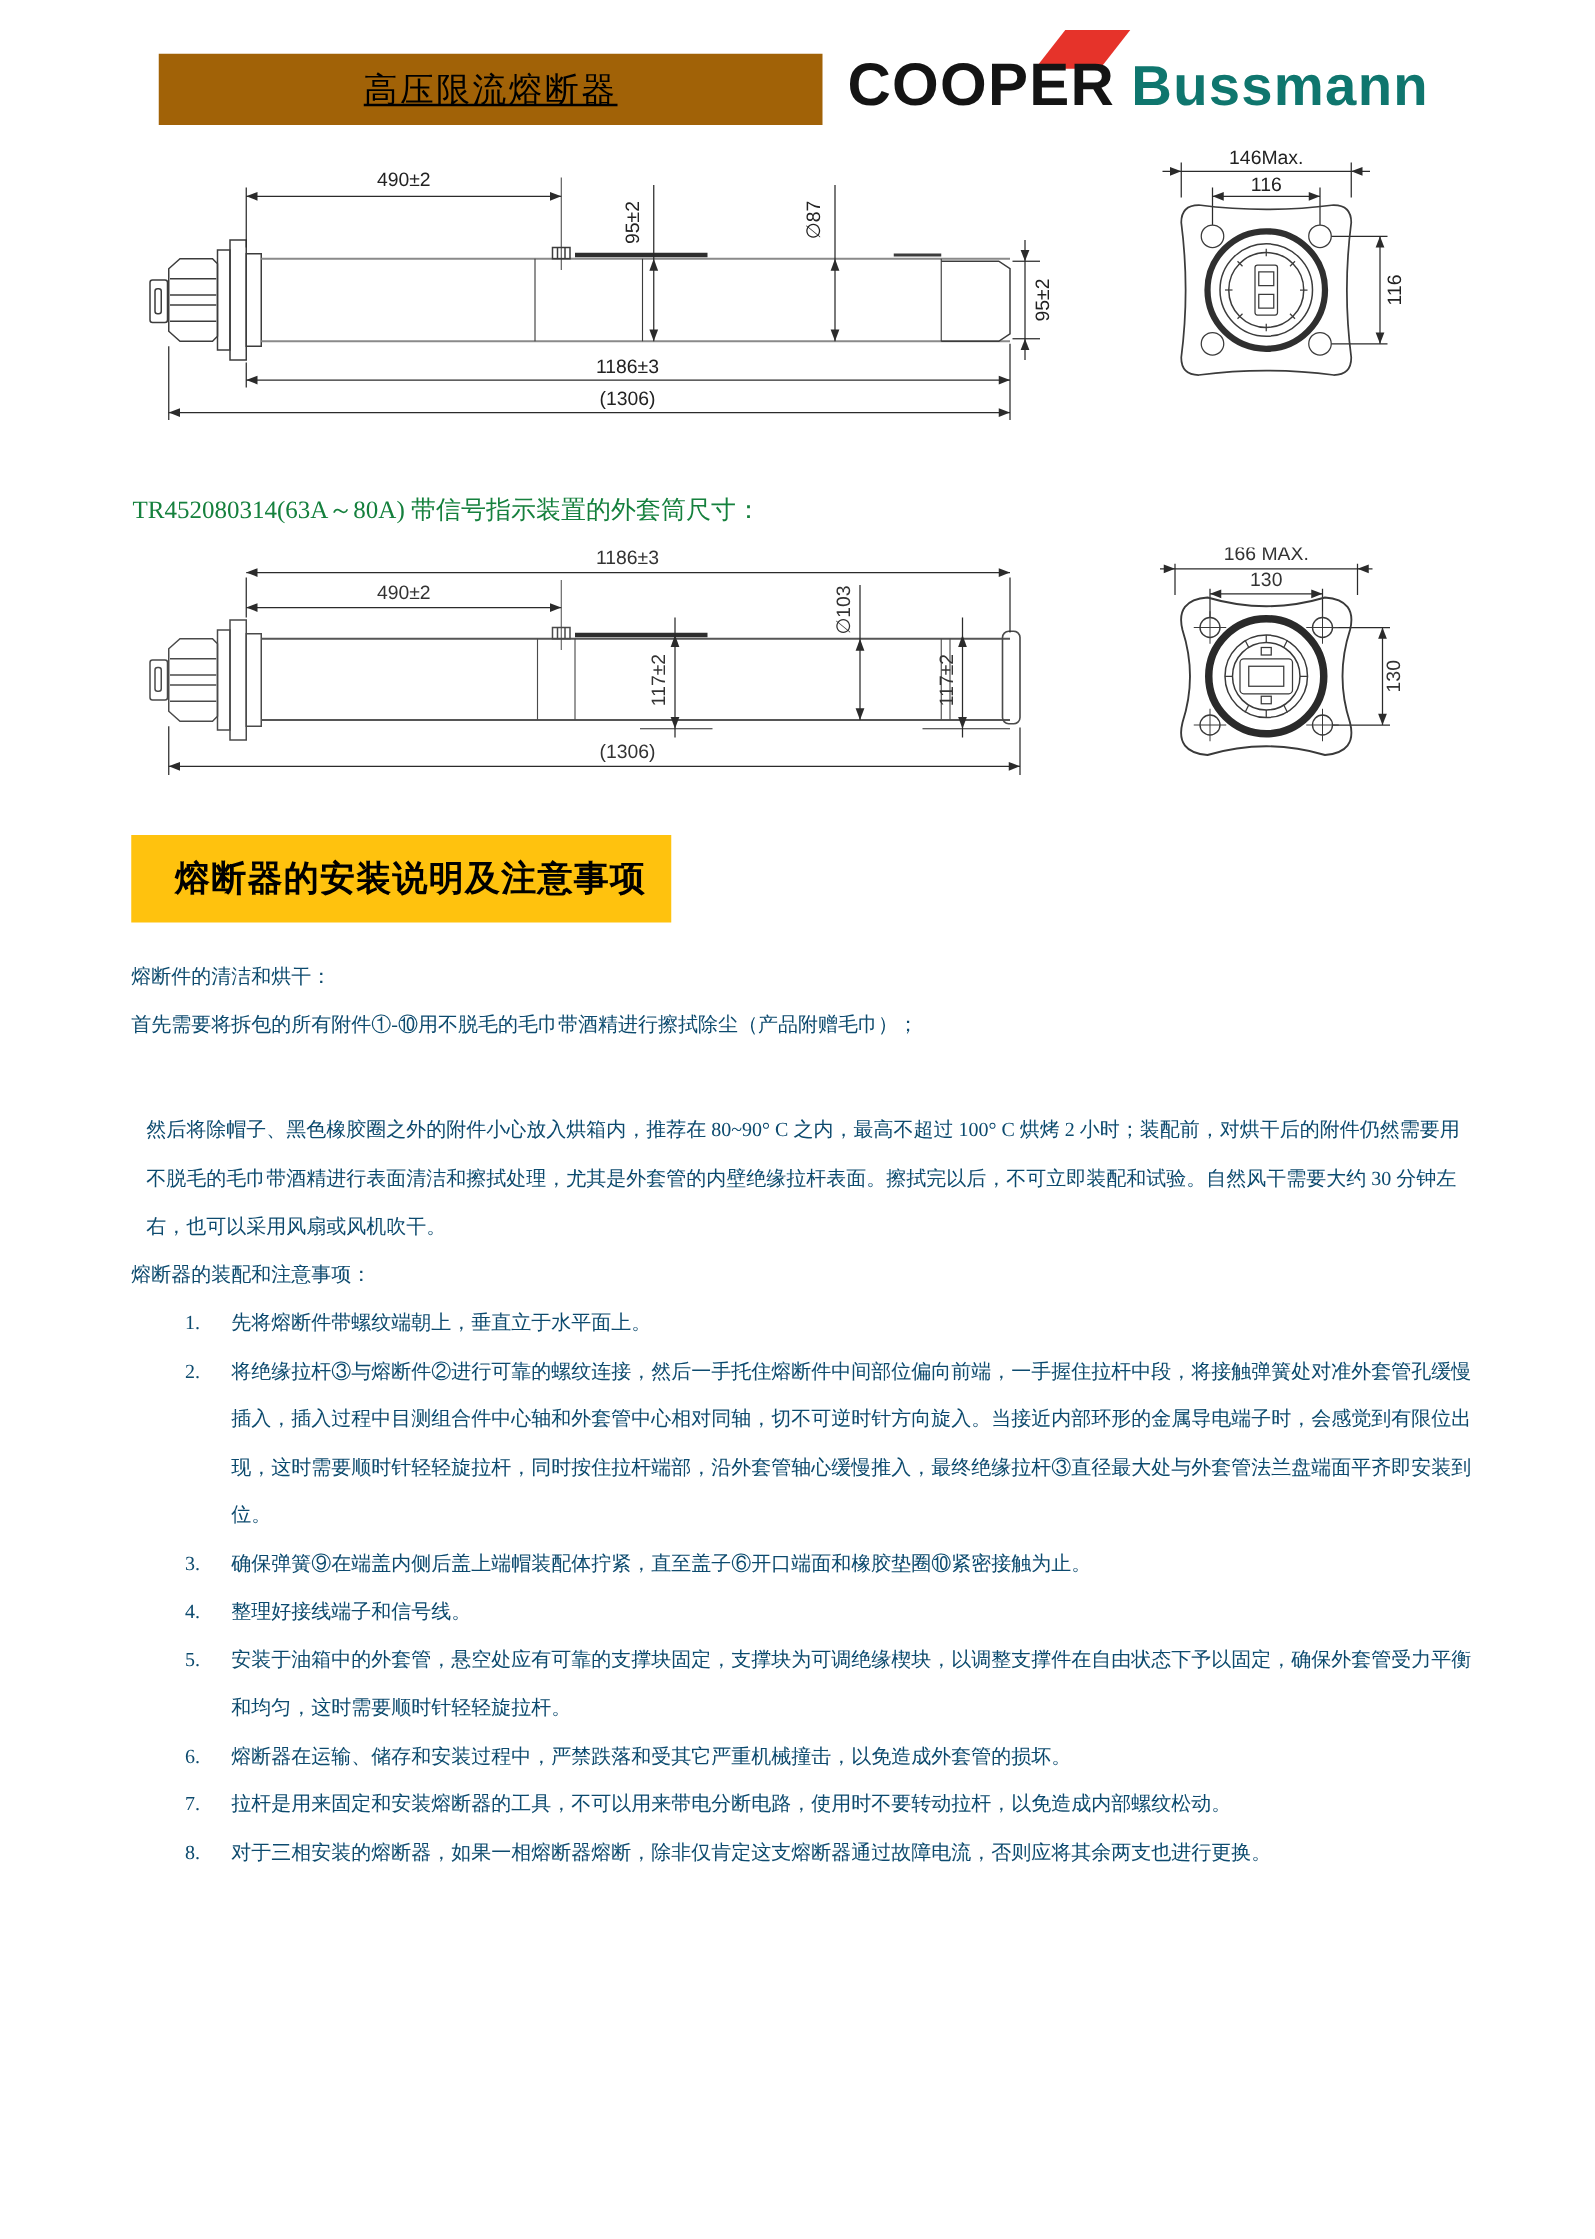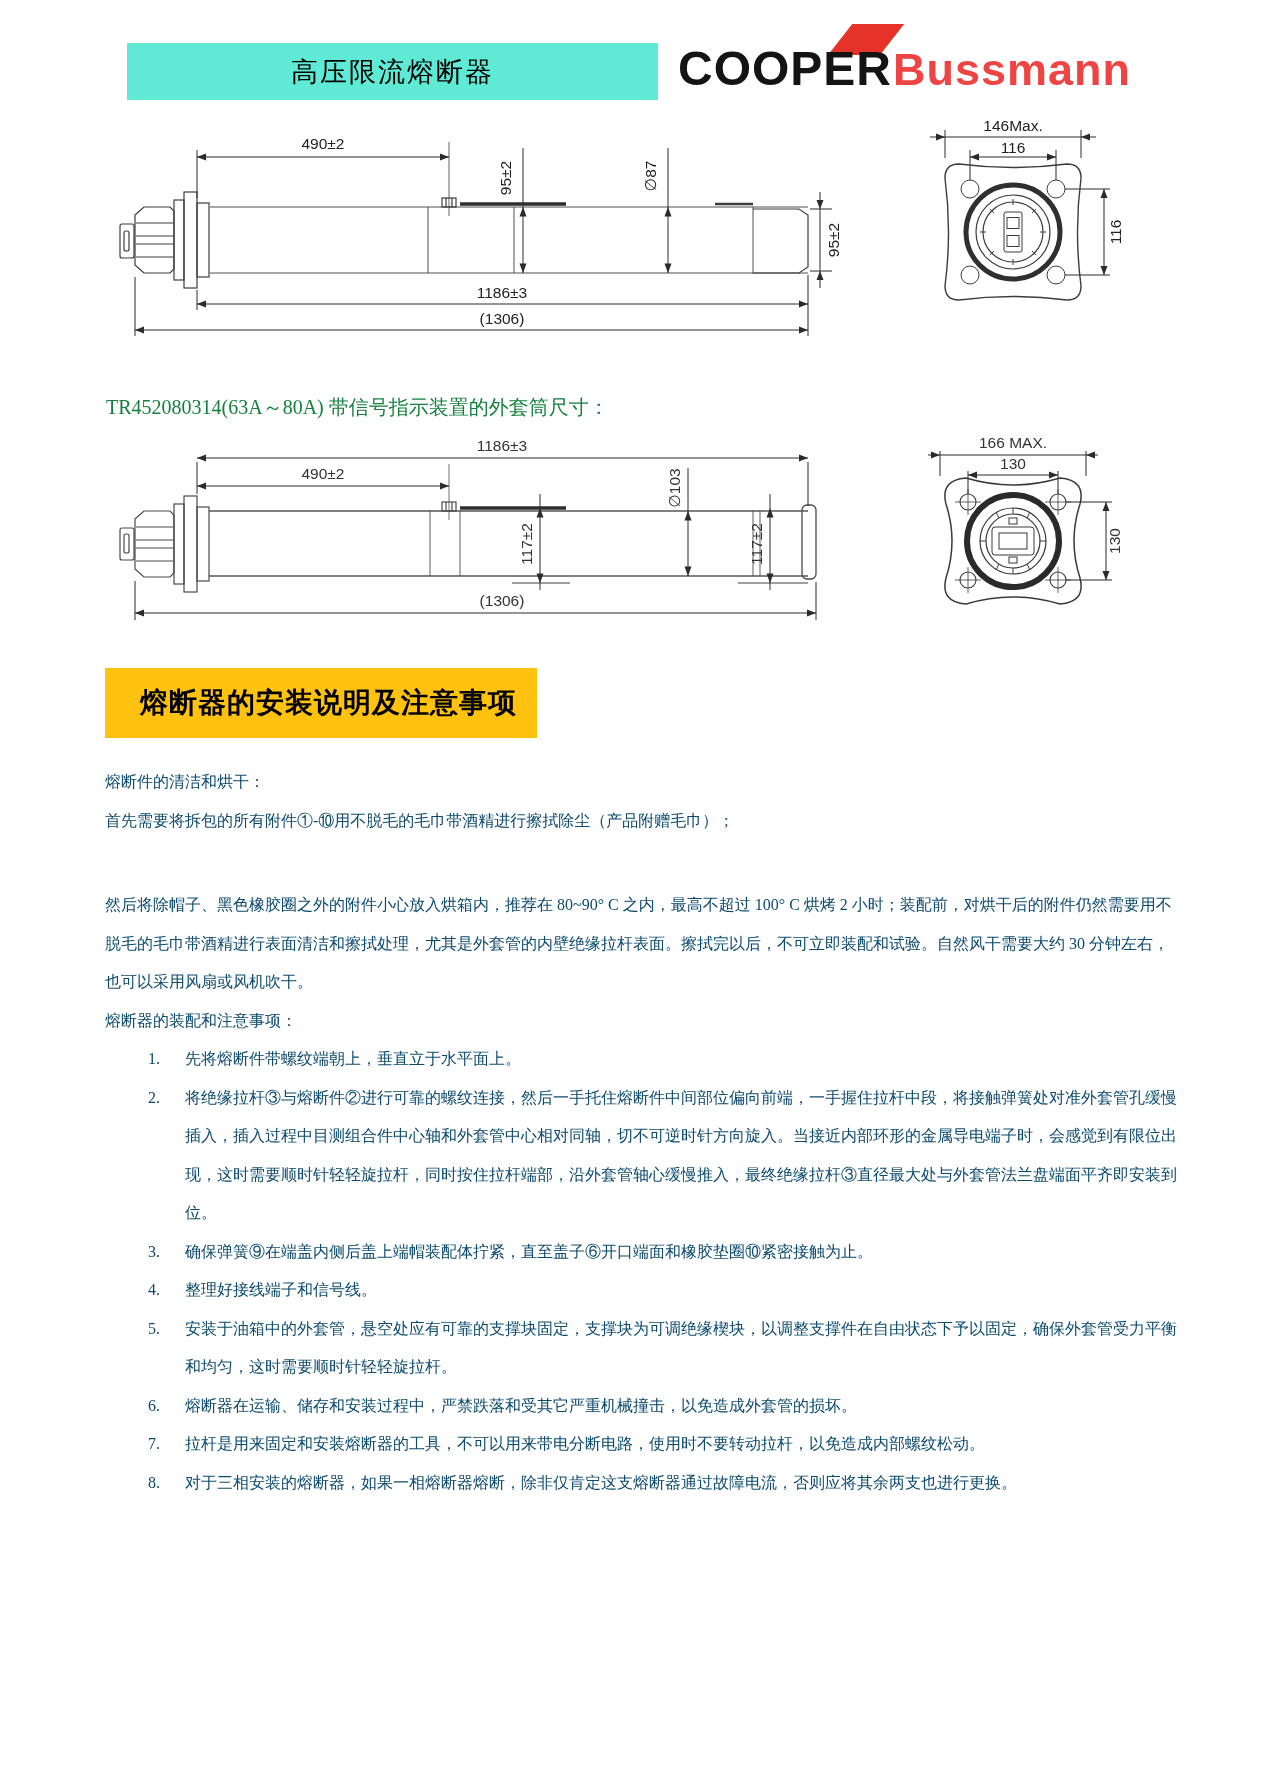--- a/index.html
+++ b/index.html
@@ -22,49 +22,49 @@
     padding-left:35px;box-sizing:border-box;letter-spacing:1px;
   }
   #logo{position:absolute;left:678px;top:24px;width:470px;height:72px;}
   #logo .row{position:absolute;left:0;bottom:0;display:flex;align-items:baseline;white-space:nowrap;}
   #logo .cooper{
     font-family:"Liberation Sans","DejaVu Sans",sans-serif;
     font-weight:900;font-size:48px;letter-spacing:1px;color:#141414;
   }
   #logo .bussmann{
     font-family:"Liberation Sans","DejaVu Sans",sans-serif;
-    font-weight:600;font-size:45px;letter-spacing:1px;color:#ef4444;margin-left:1px;
+    font-weight:600;font-size:45px;letter-spacing:1px;color:#0f766e;margin-left:13px;
   }
   #logo .accent{
     position:absolute;left:150px;top:0;width:52px;height:31px;
     background:#E6332A;transform:skewX(-38deg);transform-origin:bottom left;
   }
   .drawing{position:absolute;}
   #caption{
     position:absolute;left:106px;top:394px;width:900px;
     font-size:20px;color:#15803d;
   }
   #bodytext{
     position:absolute;left:105px;top:763px;width:1072px;
     font-size:16px;line-height:38.5px;color:#0c4a6e;
   }
   #bodytext p{margin:0;}
-  #bodytext .gap{margin-top:46px;}
+  #bodytext .gap{margin-top:46px;margin-left:12px;}
   .olist{padding-left:43px;}
   .li{display:flex;}
   .li .n{flex:0 0 37px;width:37px;}
   .li .t{flex:1;}
   svg text{font-family:"Liberation Sans","DejaVu Sans",sans-serif;}
 </style>
 </head>
 <body>
 
 <div id="page">
 
-  <div id="banner1" class="banner" style="background-color: #5eead4;">
+  <div id="banner1" class="banner" style="background-color: #a16207; text-decoration: underline;">
     <span>高压限流熔断器</span>
   </div>
 
   <div id="logo">
     <div class="accent" style="background-color: rgb(230, 51, 42);"></div>
     <div class="row">
       <span class="cooper">COOPER</span>
       <span class="bussmann">Bussmann</span>
     </div>
   </div>

